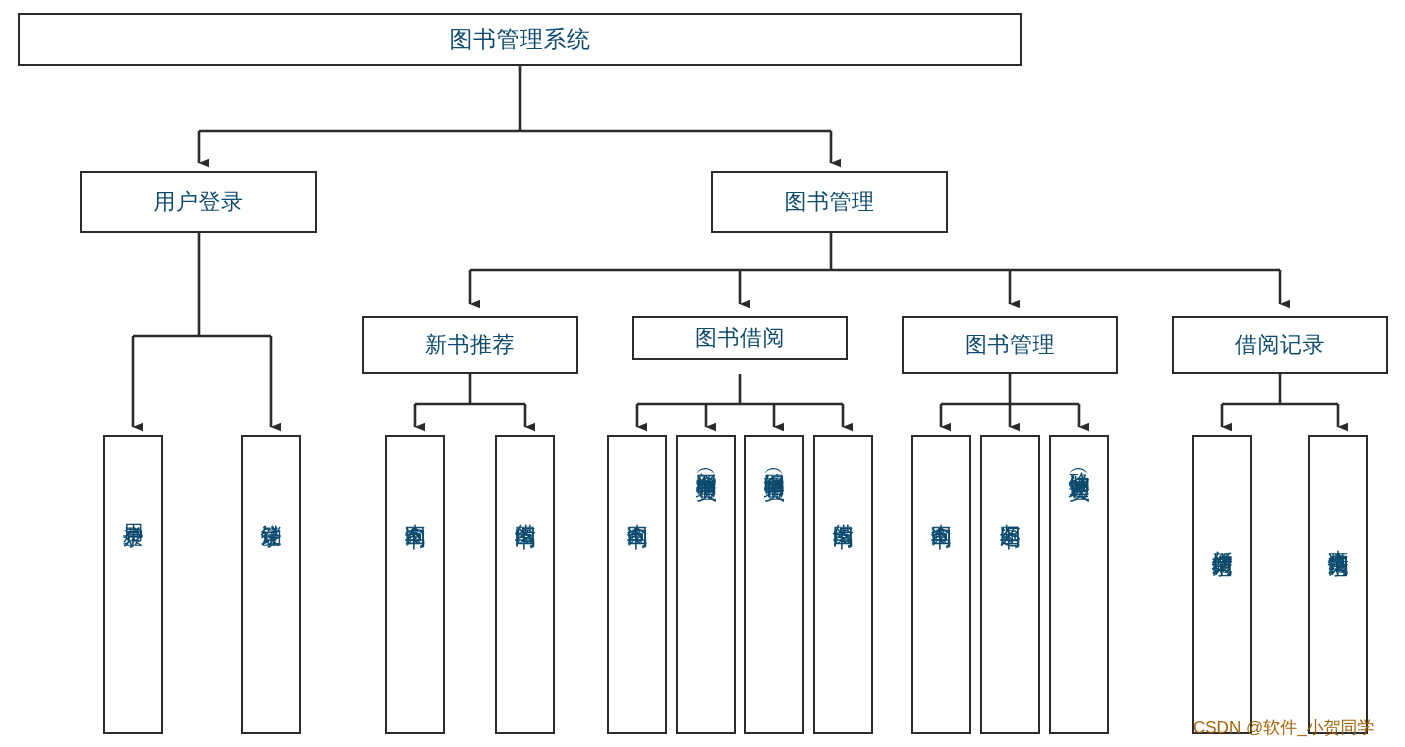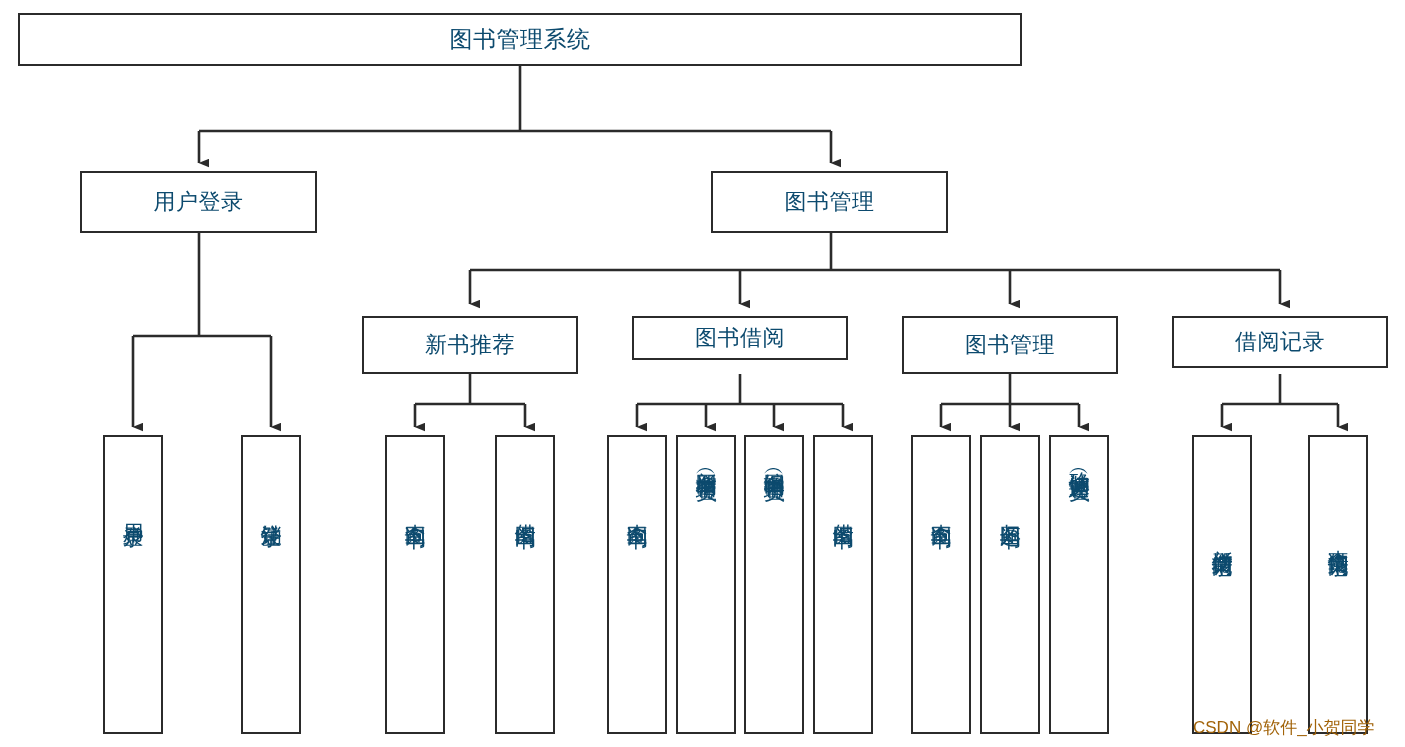--- a/index.html
+++ b/index.html
@@ -149,21 +149,21 @@
 
   <div class="node horiz" style="left:711px; top:171px; width:237px; height:62px;">
     <span class="node-label">图书管理</span>
   </div>
   <div class="node horiz" style="left:632px; top:316px; width:216px; height:44px;">
     <span class="node-label">图书借阅</span>
   </div>
   <div class="node horiz" style="left:902px; top:316px; width:216px; height:58px;">
     <span class="node-label">图书管理</span>
   </div>
-  <div class="node horiz" style="left:1172px; top:316px; width:216px; height:52px;">
+  <div class="node horiz" style="left:1172px; top:316px; width:216px; height:58px;">
     <span class="node-label">借阅记录</span>
   </div>
 
   <div class="node vert mid" style="left:103px; top:435px; width:60px; height:299px;">
     <span class="node-label">用户登录</span>
   </div>
   <div class="node vert mid" style="left:241px; top:435px; width:60px; height:299px;">
     <span class="node-label">注销登录</span>
   </div>
 

